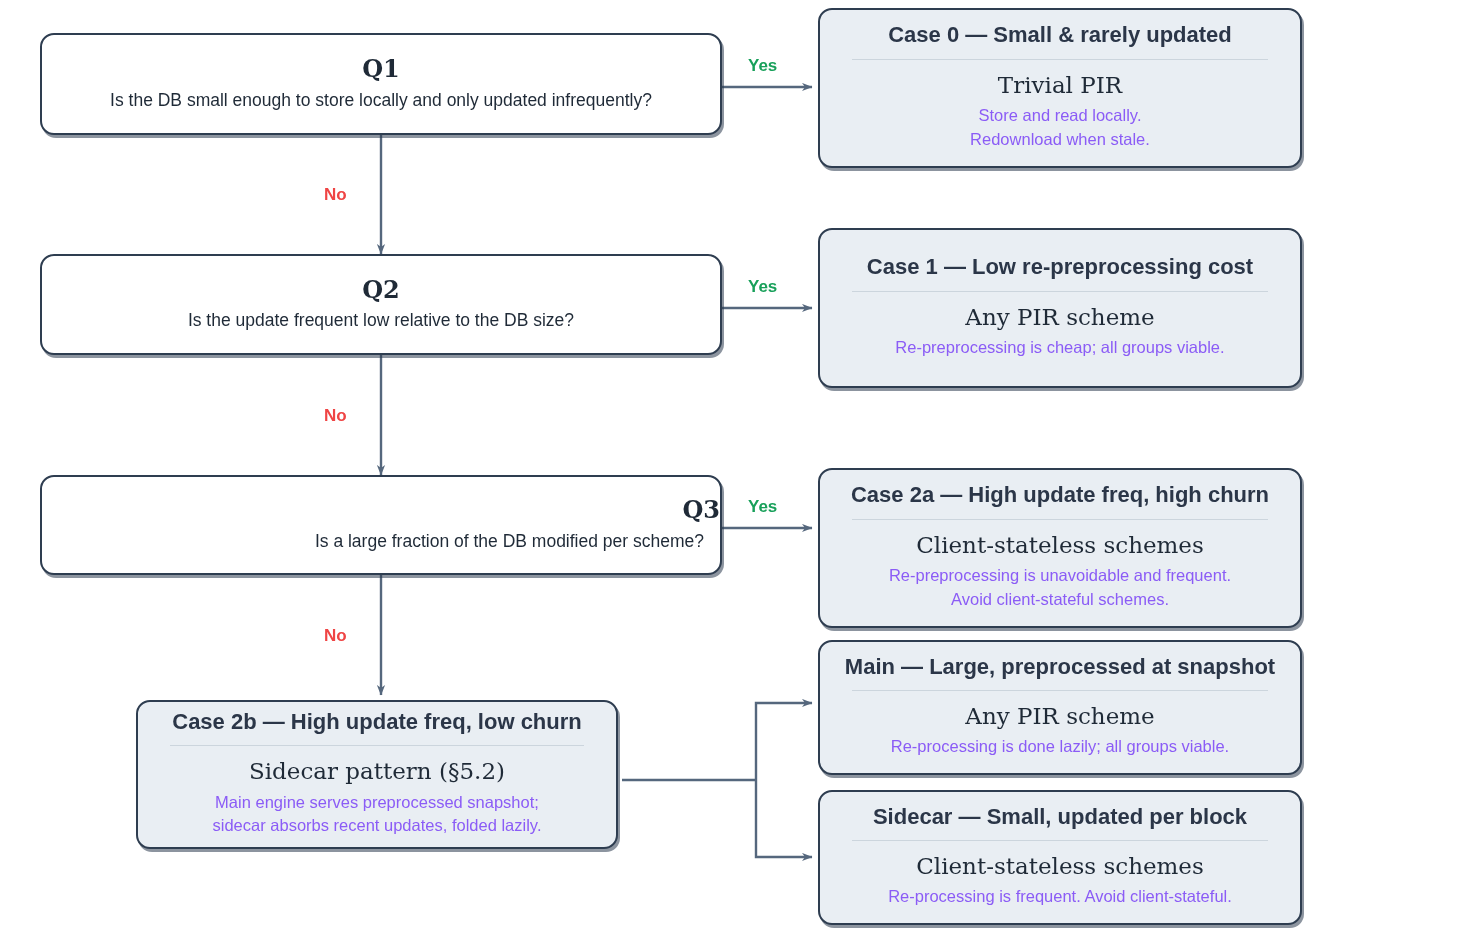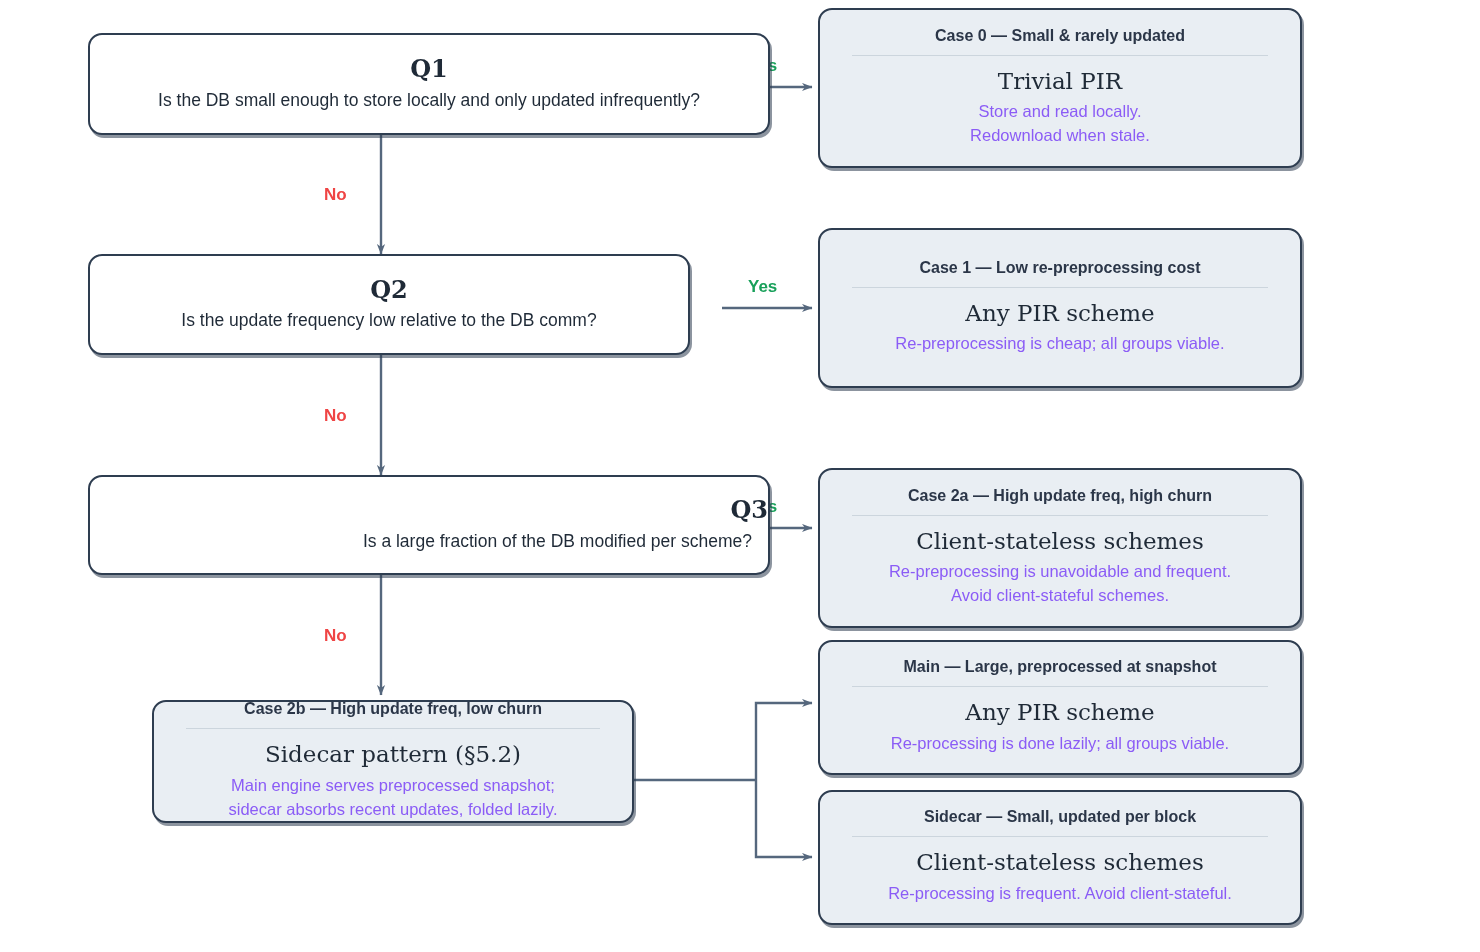--- a/index.html
+++ b/index.html
@@ -34,21 +34,20 @@
     position: absolute;
     box-sizing: border-box;
     background: #ffffff;
     border: 2.5px solid #2e3d50;
     border-radius: 14px;
     display: flex;
     flex-direction: column;
     align-items: center;
     justify-content: center;
     box-shadow: 2px 3px 0 rgba(46,61,80,0.55);
-    margin-left: 48px;
   }
   .qbox .q-id {
     font-family: "DejaVu Serif", "Liberation Serif", serif;
     font-weight: bold;
     font-size: 24px;
     color: #1f2a37;
     line-height: 1.1;
     margin-bottom: 7px;
   }
   .qbox .q-text {
@@ -70,21 +69,21 @@
     display: flex;
     flex-direction: column;
     align-items: center;
     justify-content: center;
     box-shadow: 2px 3px 0 rgba(46,61,80,0.55);
     padding: 10px 18px 12px 18px;
   }
   .cbox .c-head {
     font-family: "Liberation Sans", sans-serif;
     font-weight: bold;
-    font-size: 16px;
+    font-size: 22px;
     color: #2b3648;
     text-align: center;
     line-height: 1.2;
   }
   .cbox .c-rule {
     height: 0;
     border-top: 1.5px solid #ccd5dd;
     margin: 10px 0 12px 0;
     align-self: stretch;
     margin-left: 14px;
@@ -156,23 +155,23 @@
   <div class="edge-label no" style="left:324px; top:406px;">No</div>
 
   <div class="edge-label yes" style="left:748px; top:497px;">Yes</div>
   <div class="edge-label no" style="left:324px; top:626px;">No</div>
 
   <div class="qbox" style="left:40px; top:33px; width:682px; height:102px;">
     <div class="q-id">Q1</div>
     <div class="q-text">Is the DB small enough to store locally and only updated infrequently?</div>
   </div>
 
-  <div class="qbox" style="left:40px; top:254px; width:602px; height:101px;">
+  <div class="qbox" style="left:40px; top:254px; width:682px; height:101px;">
     <div class="q-id">Q2</div>
-    <div class="q-text">Is the update frequency low relative to the DB comm?</div>
+    <div class="q-text">Is the update frequent low relative to the DB size?</div>
   </div>
 
   <div class="qbox" style="left:40px; top:475px; width:682px; height:100px;align-items:flex-end;">
     <div class="q-id">Q3</div>
     <div class="q-text">Is a large fraction of the DB modified per scheme?</div>
   </div>
 
   <div class="cbox" style="left:818px; top:8px; width:484px; height:160px;">
     <div class="c-head">Case 0 — Small &amp; rarely updated</div>
     <div class="c-rule"></div>
@@ -189,21 +188,21 @@
   </div>
 
   <div class="cbox" style="left:818px; top:468px; width:484px; height:160px;">
     <div class="c-head">Case 2a — High update freq, high churn</div>
     <div class="c-rule"></div>
     <div class="c-title">Client-stateless schemes</div>
     <div class="c-line">Re-preprocessing is unavoidable and frequent.</div>
     <div class="c-line">Avoid client-stateful schemes.</div>
   </div>
 
-  <div class="cbox" style="left:152px; top:700px; width:482px; height:123px;">
+  <div class="cbox" style="left:136px; top:700px; width:482px; height:149px;">
     <div class="c-head">Case 2b — High update freq, low churn</div>
     <div class="c-rule"></div>
     <div class="c-title">Sidecar pattern (§5.2)</div>
     <div class="c-line">Main engine serves preprocessed snapshot;</div>
     <div class="c-line">sidecar absorbs recent updates, folded lazily.</div>
   </div>
 
   <div class="cbox" style="left:818px; top:640px; width:484px; height:135px;">
     <div class="c-head">Main — Large, preprocessed at snapshot</div>
     <div class="c-rule"></div>

